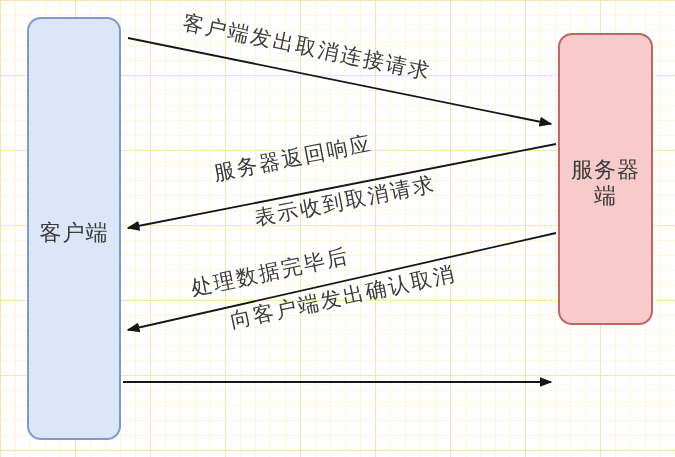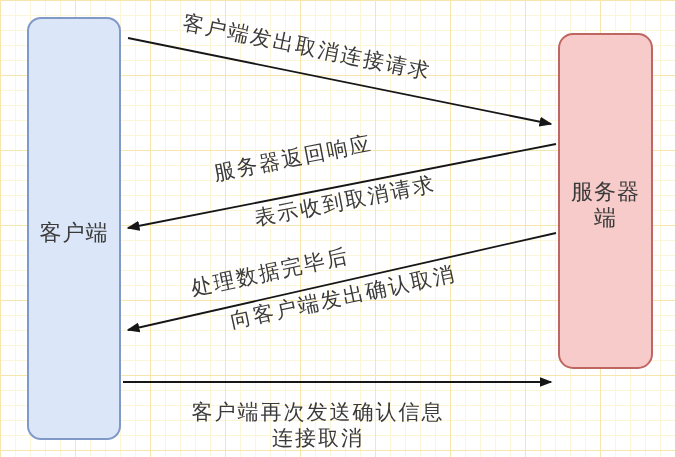--- a/index.html
+++ b/index.html
@@ -28,21 +28,21 @@
   .actor {
     position: absolute;
     border-radius: 14px;
     border: 2px solid;
     box-sizing: border-box;
     display: flex;
     align-items: center;
     justify-content: center;
   }
   .actor-client { left: 27px; top: 17px; width: 94px; height: 423px; }
-  .actor-server { left: 558px; top: 33px; width: 95px; height: 336px; border-radius: 15px; }
+  .actor-server { left: 558px; top: 33px; width: 95px; height: 292px; }
   .actor-label {
     font-size: 22px;
     color: #3a3a3a;
     text-align: center;
     line-height: 26px;
     letter-spacing: 1px;
     margin-top: 8px;
   }
   .actor-server .actor-label { width: 74px; }
   .msg-label {
@@ -94,18 +94,14 @@
   <div class="msg-label" style="left:307px; top:47px; --r:11.5deg;">客户端发出取消连接请求</div>
 
   <div class="msg-label" style="left:293px; top:158px; --r:-11deg;">服务器返回响应</div>
 
   <div class="msg-label" style="left:345px; top:201px; --r:-11deg;">表示收到取消请求</div>
 
   <div class="msg-label" style="left:270px; top:272px; --r:-12deg;">处理数据完毕后</div>
 
   <div class="msg-label" style="left:343px; top:297px; --r:-12deg;">向客户端发出确认取消</div>
 
-  <div class="msg-label-block">
-    <div>客户端再次发送确认信息</div>
-    <div>连接取消</div>
-  </div>
 
 </div>
 
 </body></html>

